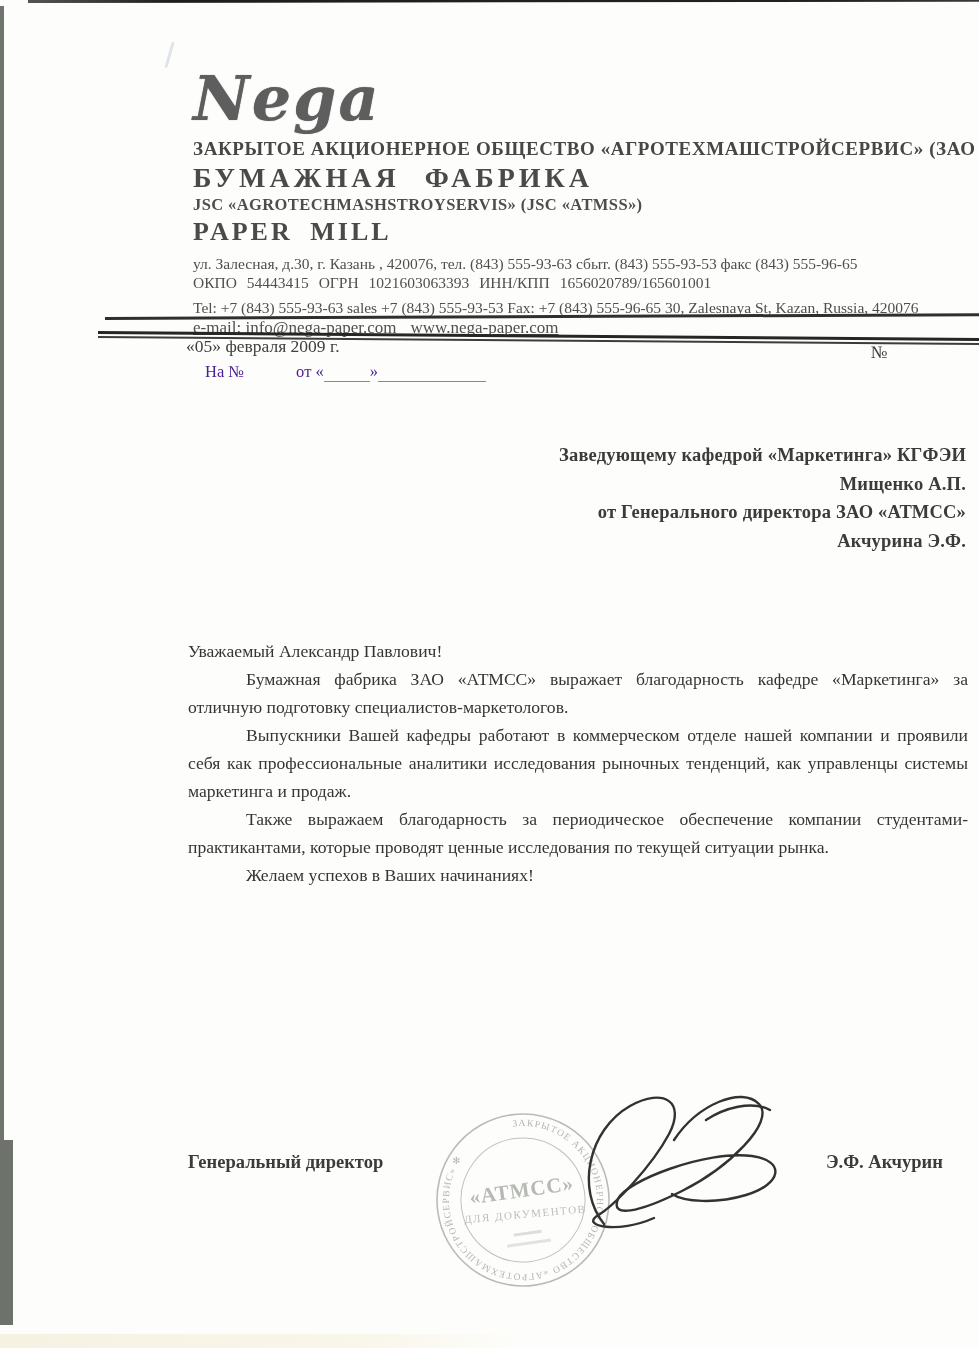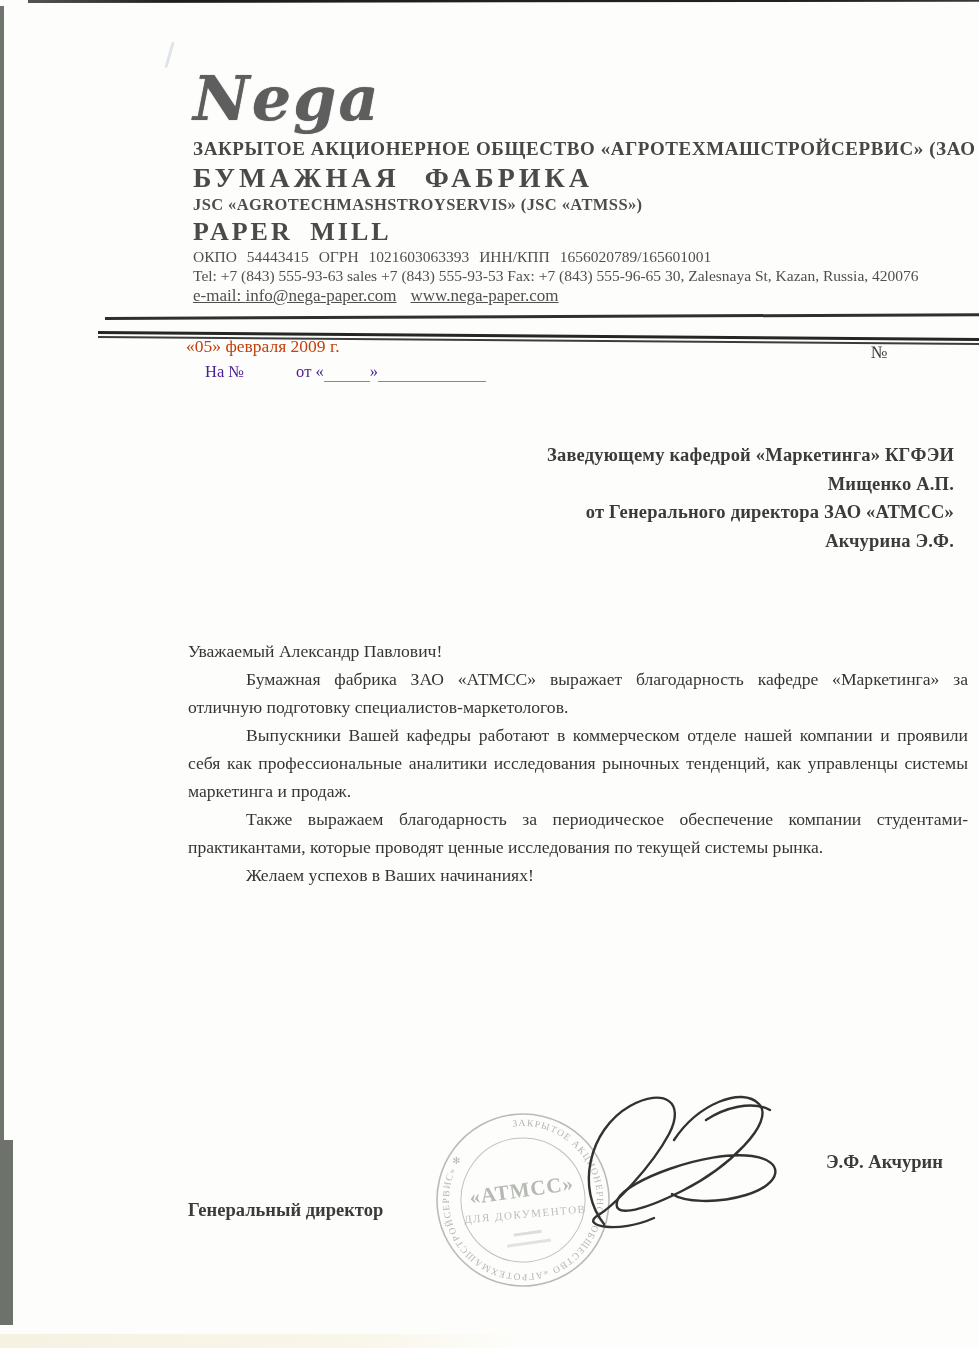--- a/index.html
+++ b/index.html
@@ -20,50 +20,50 @@
 
   
   .header{left:193px;top:64px;width:786px;color:#4d4d4d;}
   .logo{font-family:"DejaVu Serif", serif;font-style:italic;font-weight:bold;font-size:62px;line-height:70px;color:#5e5e5e;letter-spacing:2px;text-shadow:0 0 1px #8a8a8a;}
   .h-line1{font-weight:bold;font-size:19px;letter-spacing:0.6px;white-space:nowrap;margin-top:4px;color:#474747;}
   .h-line2{font-weight:bold;font-size:28px;letter-spacing:4px;word-spacing:14px;margin-top:2px;color:#4a4a4a;}
   .h-line3{font-weight:bold;font-size:16.5px;letter-spacing:0.4px;margin-top:1px;color:#4d4d4d;}
   .h-line4{font-weight:bold;font-size:26px;letter-spacing:3px;word-spacing:8px;margin-top:2px;color:#4a4a4a;}
   .h-addr{font-size:15.5px;margin-top:8px;color:#4f4f4f;white-space:nowrap;}
   .h-reg{font-size:15.5px;margin-top:1px;color:#4f4f4f;word-spacing:6px;}
-  .h-tel{font-size:15.5px;margin-top:1px;color:#4f4f4f;white-space:nowrap;}
+  .h-tel{font-size:15.5px;margin-top:7px;color:#4f4f4f;white-space:nowrap;}
   .h-mail{font-size:17px;margin-top:1px;color:#4f4f4f;}
   .h-mail .u{text-decoration:underline;}
   .h-mail .gap{display:inline-block;width:14px;}
 
   
   .ruleA{left:105px;top:317px;width:874px;height:3px;background:#2f2f2f;transform:rotate(-0.25deg);transform-origin:left center;}
   .ruleB1{left:98px;top:331px;width:881px;height:3px;background:#262626;transform:rotate(0.45deg);transform-origin:left center;}
   .ruleB2{left:98px;top:336px;width:881px;height:2px;background:#3c3c3c;transform:rotate(0.45deg);transform-origin:left center;}
 
   
-  .ref-date{left:186px;top:336px;font-size:17.5px;color:#c2410c;}
+  .ref-date{left:186px;top:336px;font-size:17.5px;color:#404040;}
   .ref-no{left:871px;top:342px;font-size:17.5px;color:#3f3f3f;}
   .reply-line{left:205px;top:362px;font-size:16.5px;color:#4c1d95;}
   .reply-line .seg{display:inline-block;}
   .reply-line .sp1{width:52px;}
   .blank-small{display:inline-block;width:46px;border-bottom:1px solid #8a8a8a;height:16px;vertical-align:bottom;}
   .blank-long{display:inline-block;width:108px;border-bottom:1px solid #8a8a8a;height:16px;vertical-align:bottom;}
 
   
-  .recipient{left:176px;top:441px;width:778px;text-align:right;font-weight:bold;font-size:18.5px;line-height:28.5px;color:#3b3b3b;letter-spacing:0.2px;}
+  .recipient{left:188px;top:441px;width:778px;text-align:right;font-weight:bold;font-size:18.5px;line-height:28.5px;color:#3b3b3b;letter-spacing:0.2px;}
 
   
   .letter-body{left:188px;top:637px;width:780px;font-size:17.6px;line-height:28px;color:#353535;}
   .salutation{text-align:left;margin:0 0 0 0;}
   .letter-body p{margin:0;text-align:justify;text-indent:58px;}
   .letter-body p.nojust{text-align:left;}
 
   
-  .sig-title{left:188px;top:1200px;font-weight:bold;font-size:18.5px;color:#3b3b3b;}
+  .sig-title{left:188px;top:1152px;font-weight:bold;font-size:18.5px;color:#3b3b3b;}
   .sig-name{left:826px;top:1152px;font-weight:bold;font-size:18.5px;color:#3b3b3b;}
 
   
   .stamp{left:421px;top:1098px;width:204px;height:204px;}
   .stamp svg{width:100%;height:100%;}
   .stamp text{font-family:"Liberation Serif", serif;}
 
   
   .autograph{left:556px;top:1086px;width:236px;height:168px;}
 </style>
@@ -75,20 +75,21 @@
 <div class="abs scan-left-wide"></div>
 <div class="abs scan-bottom-cream"></div>
 <div class="abs scan-speck"></div>
 
 <div class="abs header">
   <div class="logo">Nega</div>
   <div class="h-line1">ЗАКРЫТОЕ АКЦИОНЕРНОЕ ОБЩЕСТВО «АГРОТЕХМАШСТРОЙСЕРВИС» (ЗАО АТМСС)</div>
   <div class="h-line2">БУМАЖНАЯ ФАБРИКА</div>
   <div class="h-line3">JSC «AGROTECHMASHSTROYSERVIS» (JSC «ATMSS»)</div>
   <div class="h-line4">PAPER MILL</div>
+  <div class="h-addr">ул. Залесная, д.30,  г. Казань , 420076, тел. (843) 555-93-63 сбыт. (843) 555-93-53 факс (843) 555-96-65</div>
   <div class="h-reg">ОКПО 54443415   ОГРН 1021603063393    ИНН/КПП 1656020789/165601001</div>
   <div class="h-tel">Tel: +7 (843) 555-93-63  sales +7 (843) 555-93-53 Fax: +7 (843) 555-96-65    30, Zalesnaya St, Kazan, Russia, 420076</div>
   <div class="h-mail"><span class="u"><span>e-mail: </span><span>info@nega-paper.com</span></span><span class="gap"></span><span class="u">www.nega-paper.com</span></div>
 </div>
 
 <div class="abs ruleA"></div>
 <div class="abs ruleB1"></div>
 <div class="abs ruleB2"></div>
 
 <div class="abs ref-date">«05» февраля  2009 г.</div>
@@ -101,21 +102,21 @@
   <div>Заведующему кафедрой «Маркетинга»  КГФЭИ</div>
   <div>Мищенко А.П.</div>
   <div>от Генерального директора ЗАО «АТМСС»</div>
   <div>Акчурина Э.Ф.</div>
 </div>
 
 <div class="abs letter-body">
   <div class="salutation">Уважаемый Александр Павлович!</div>
   <p>Бумажная фабрика ЗАО «АТМСС» выражает благодарность кафедре «Маркетинга» за отличную подготовку специалистов-маркетологов.</p>
   <p>Выпускники Вашей кафедры работают в коммерческом отделе нашей компании и проявили себя как профессиональные аналитики исследования рыночных тенденций, как управленцы системы маркетинга и продаж.</p>
-  <p>Также выражаем благодарность за периодическое обеспечение компании студентами-практикантами, которые проводят ценные исследования по текущей системы рынка.</p>
+  <p>Также выражаем благодарность за периодическое обеспечение компании студентами-практикантами, которые проводят ценные исследования по текущей ситуации рынка.</p>
   <p class="nojust">Желаем успехов в Ваших начинаниях!</p>
 </div>
 
 <div class="abs sig-title">Генеральный директор</div>
 <div class="abs sig-name">Э.Ф. Акчурин</div>
 
 <div class="abs stamp">
   <svg viewBox="0 0 204 204">
     <g transform="rotate(-8 102 102)" opacity="0.75">
       <circle cx="102" cy="102" r="86" fill="none" stroke="#a2a7a0" stroke-width="1.6"></circle>

